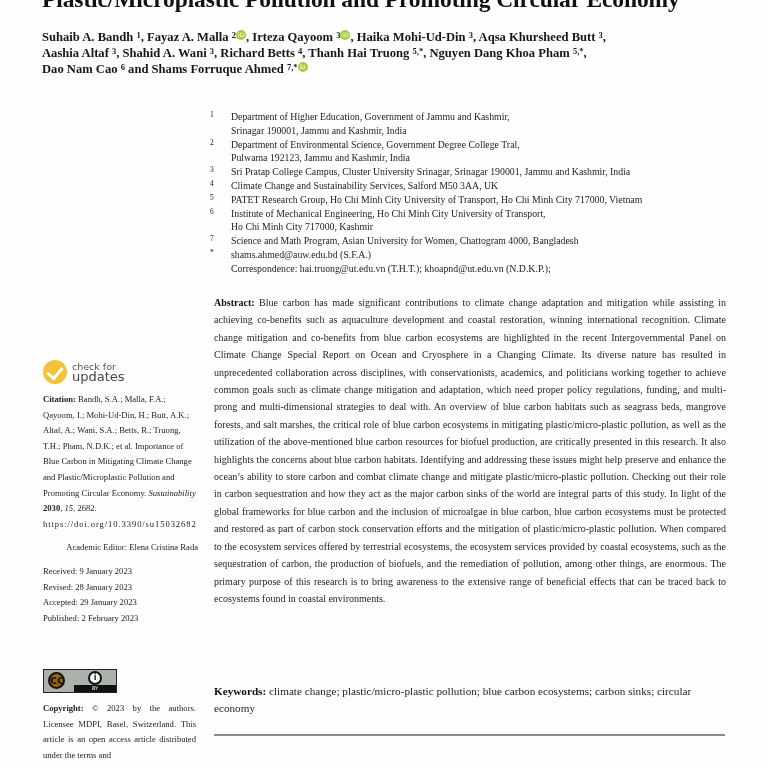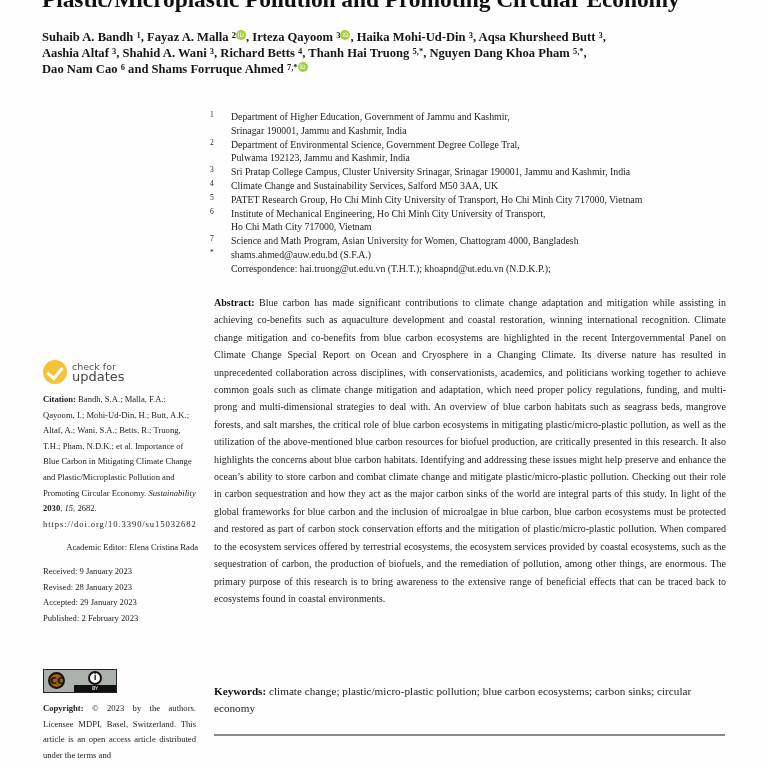--- a/index.html
+++ b/index.html
@@ -100,21 +100,21 @@
       <span class="num">4</span>
       <div>Climate Change and Sustainability Services, Salford M50 3AA, UK</div>
     </div>
     <div class="aff">
       <span class="num">5</span>
       <div>PATET Research Group, Ho Chi Minh City University of Transport, Ho Chi Minh City 717000, Vietnam</div>
     </div>
     <div class="aff">
       <span class="num">6</span>
       <div>Institute of Mechanical Engineering, Ho Chi Minh City University of Transport,</div>
-      <div>Ho Chi Math City 717000, Vietnam</div>
+      <div>Ho Chi Minh City 717000, Kashmir</div>
     </div>
     <div class="aff">
       <span class="num">7</span>
       <div>Science and Math Program, Asian University for Women, Chattogram 4000, Bangladesh</div>
     </div>
     <div class="aff">
       <span class="num">*</span>
       <div>shams.ahmed@auw.edu.bd (S.F.A.)</div>
       <div>Correspondence: hai.truong@ut.edu.vn (T.H.T.); khoapnd@ut.edu.vn (N.D.K.P.);</div>
     </div>

